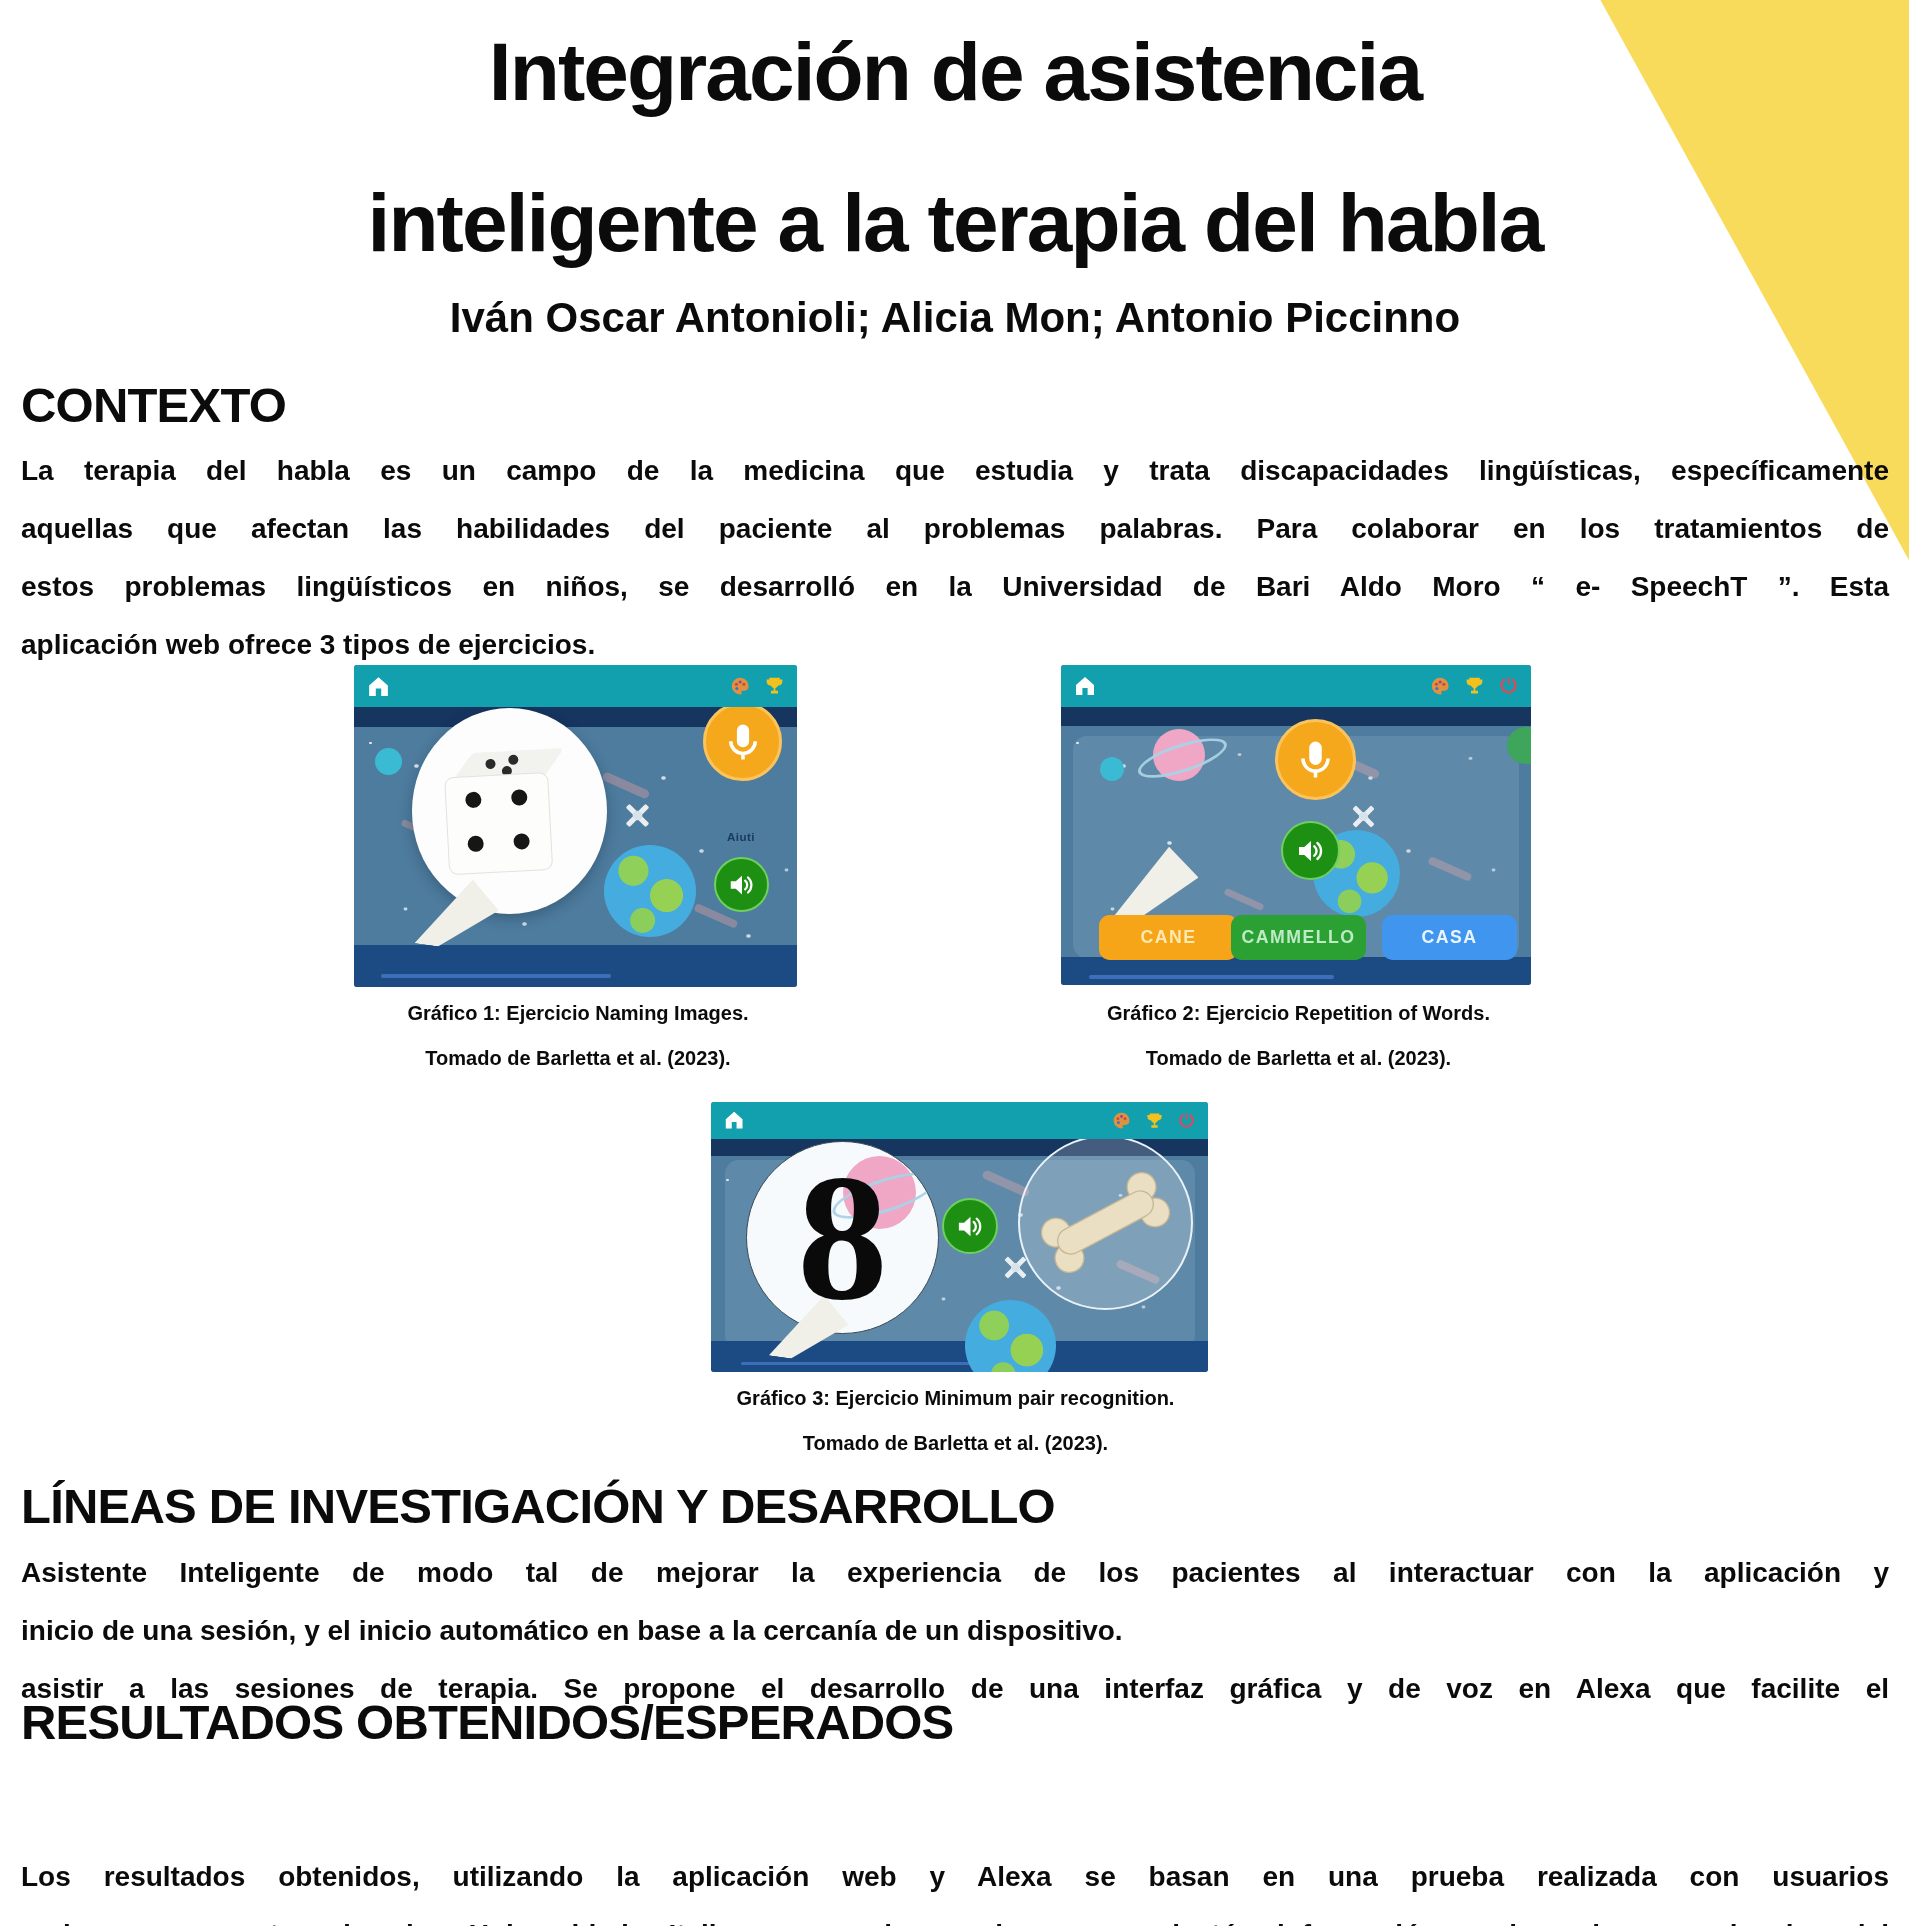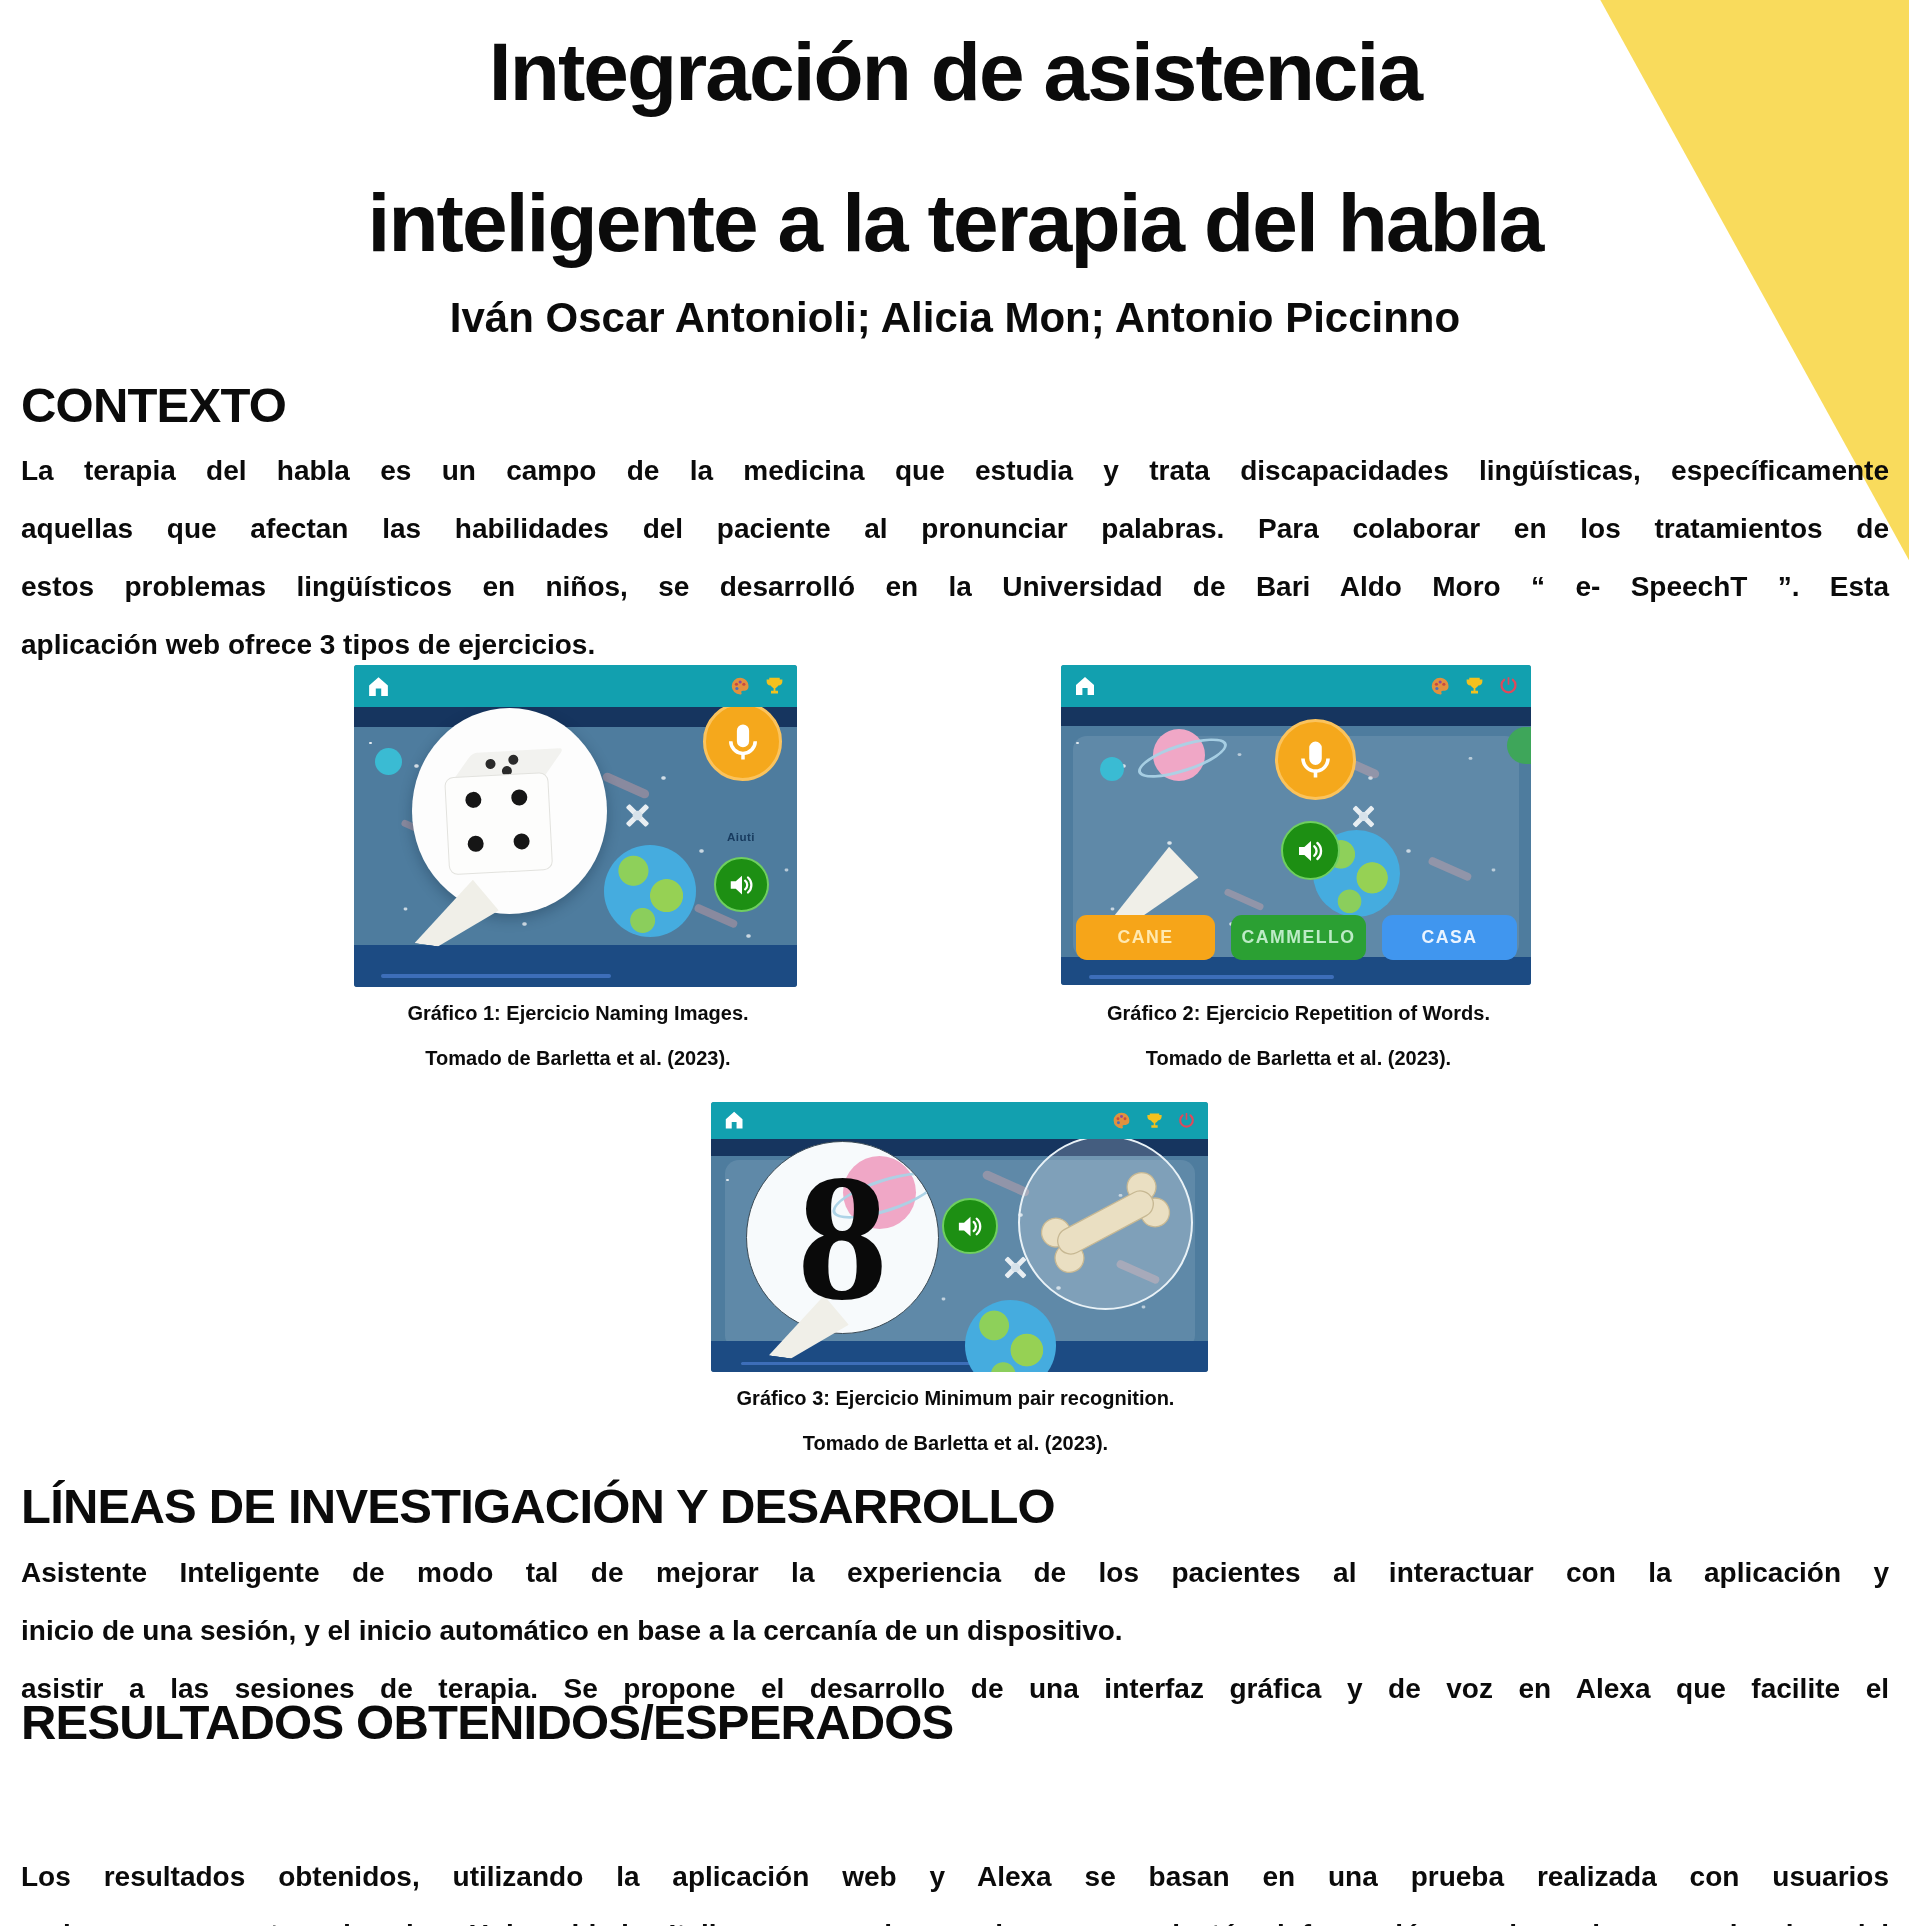--- a/index.html
+++ b/index.html
@@ -69,21 +69,21 @@
 
   <div class="corner"></div>
 
   <div class="title-line" style="top:23px;">Integración de asistencia</div>
   <div class="title-line" style="top:174px;">inteligente a la terapia del habla</div>
   <div class="authors" style="top:294px;">Iván Oscar Antonioli; Alicia Mon; Antonio Piccinno</div>
 
   <div class="hd" style="top:377px;">CONTEXTO</div>
   <div class="para" style="top:442px;">
     <div class="jl">La terapia del habla es un campo de la medicina que estudia y trata discapacidades lingüísticas, específicamente</div>
-    <div class="jl">aquellas que afectan las habilidades del paciente al pronunciar palabras. Para colaborar en los tratamientos de</div>
+    <div class="jl">aquellas que afectan las habilidades del paciente al problemas palabras. Para colaborar en los tratamientos de</div>
     <div class="jl">estos problemas lingüísticos en niños, se desarrolló en la Universidad de Bari Aldo Moro “ e- SpeechT ”. Esta</div>
     <div class="jl last">aplicación web ofrece 3 tipos de ejercicios.</div>
   </div>
 
   <div class="scene" style="left:354px;top:665px;width:443px;height:322px;">
     <div class="stars"></div>
     <div class="streak" style="left:247px;top:116px;width:50px;height:8.5px;"></div>
     <div class="streak" style="left:339px;top:247px;width:46px;height:7.7px;"></div>
     <div class="streak" style="left:46px;top:162px;width:42px;height:7px;"></div>
     <div class="subband" style="top:42px;height:20px;"></div>
@@ -186,21 +186,21 @@
     <div class="earth" style="left:252px;top:165px;width:87px;height:87px;"></div>
     <div class="circle-btn spk" style="left:220px;top:156px;width:59px;height:59px;">
       <svg width="32" height="32" viewBox="0 0 24 24">
           <path fill="#fff" d="M3 9v6h4l5 4.5v-15L7 9H3z"></path>
           <path d="M14.5 8.5a4.5 4.5 0 0 1 0 7M16.8 6a8 8 0 0 1 0 12" stroke="#fff" stroke-width="1.8" fill="none" stroke-linecap="round"></path>
         </svg>
     </div>
 
     <div class="shuttle" style="left:54px;top:181px;width:83px;height:75px;transform:rotate(4deg);"></div>
 
-    <div class="gbtn" style="left:15px;top:250px;width:139px;height:45px;background:#F6A519;color:#FFE9B0;">CANE</div>
+    <div class="gbtn" style="left:38px;top:250px;width:139px;height:45px;background:#F6A519;color:#FFE9B0;">CANE</div>
     <div class="gbtn" style="left:170px;top:250px;width:135px;height:45px;background:#2BA033;color:#BDEBC6;">CAMMELLO</div>
     <div class="gbtn" style="left:321px;top:250px;width:135px;height:45px;background:#4096EF;color:#EAF4FF;">CASA</div>
 
     <div class="hdr" style="height:42px;">
       <svg width="24" height="24" viewBox="0 0 24 24">
           <path d="M3 11 12 3l9 8v10h-6.4v-7h-5.2v7H3z" fill="#fff"></path>
         </svg>
       <div class="hdr-right">
         <svg width="22.3" height="22.3" viewBox="0 0 24 24">
             <path d="M12 3a9 9 0 1 0 0 18c1.5 0 2-1 1.4-2-.6-1 .1-2 1.6-2H17a5 5 0 0 0 4-5c0-5-4-9-9-9z" fill="#E0913F"></path>

